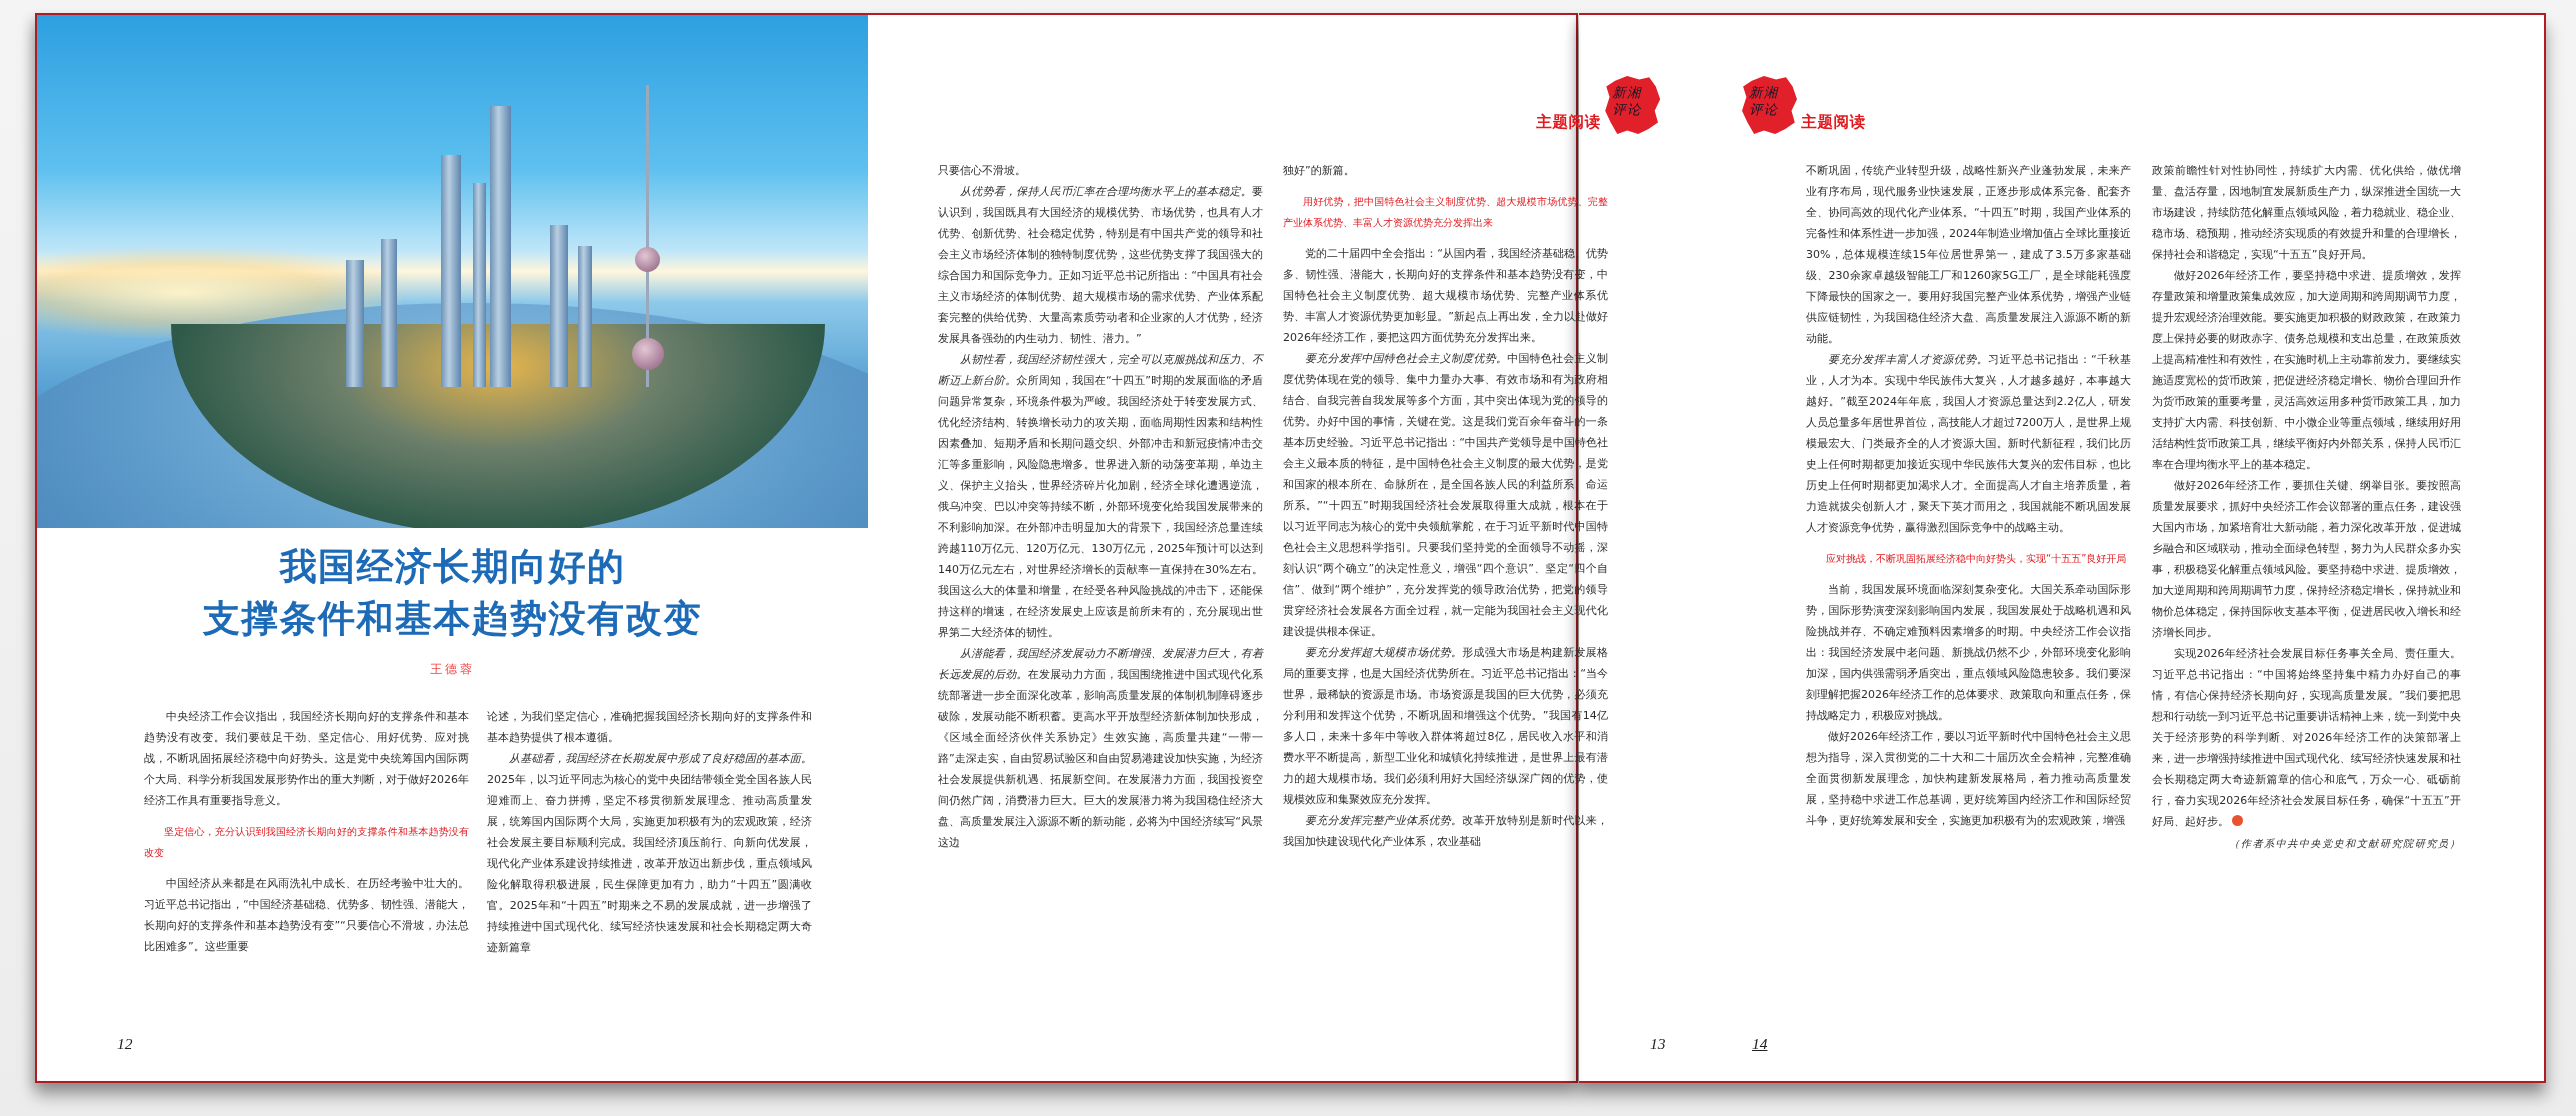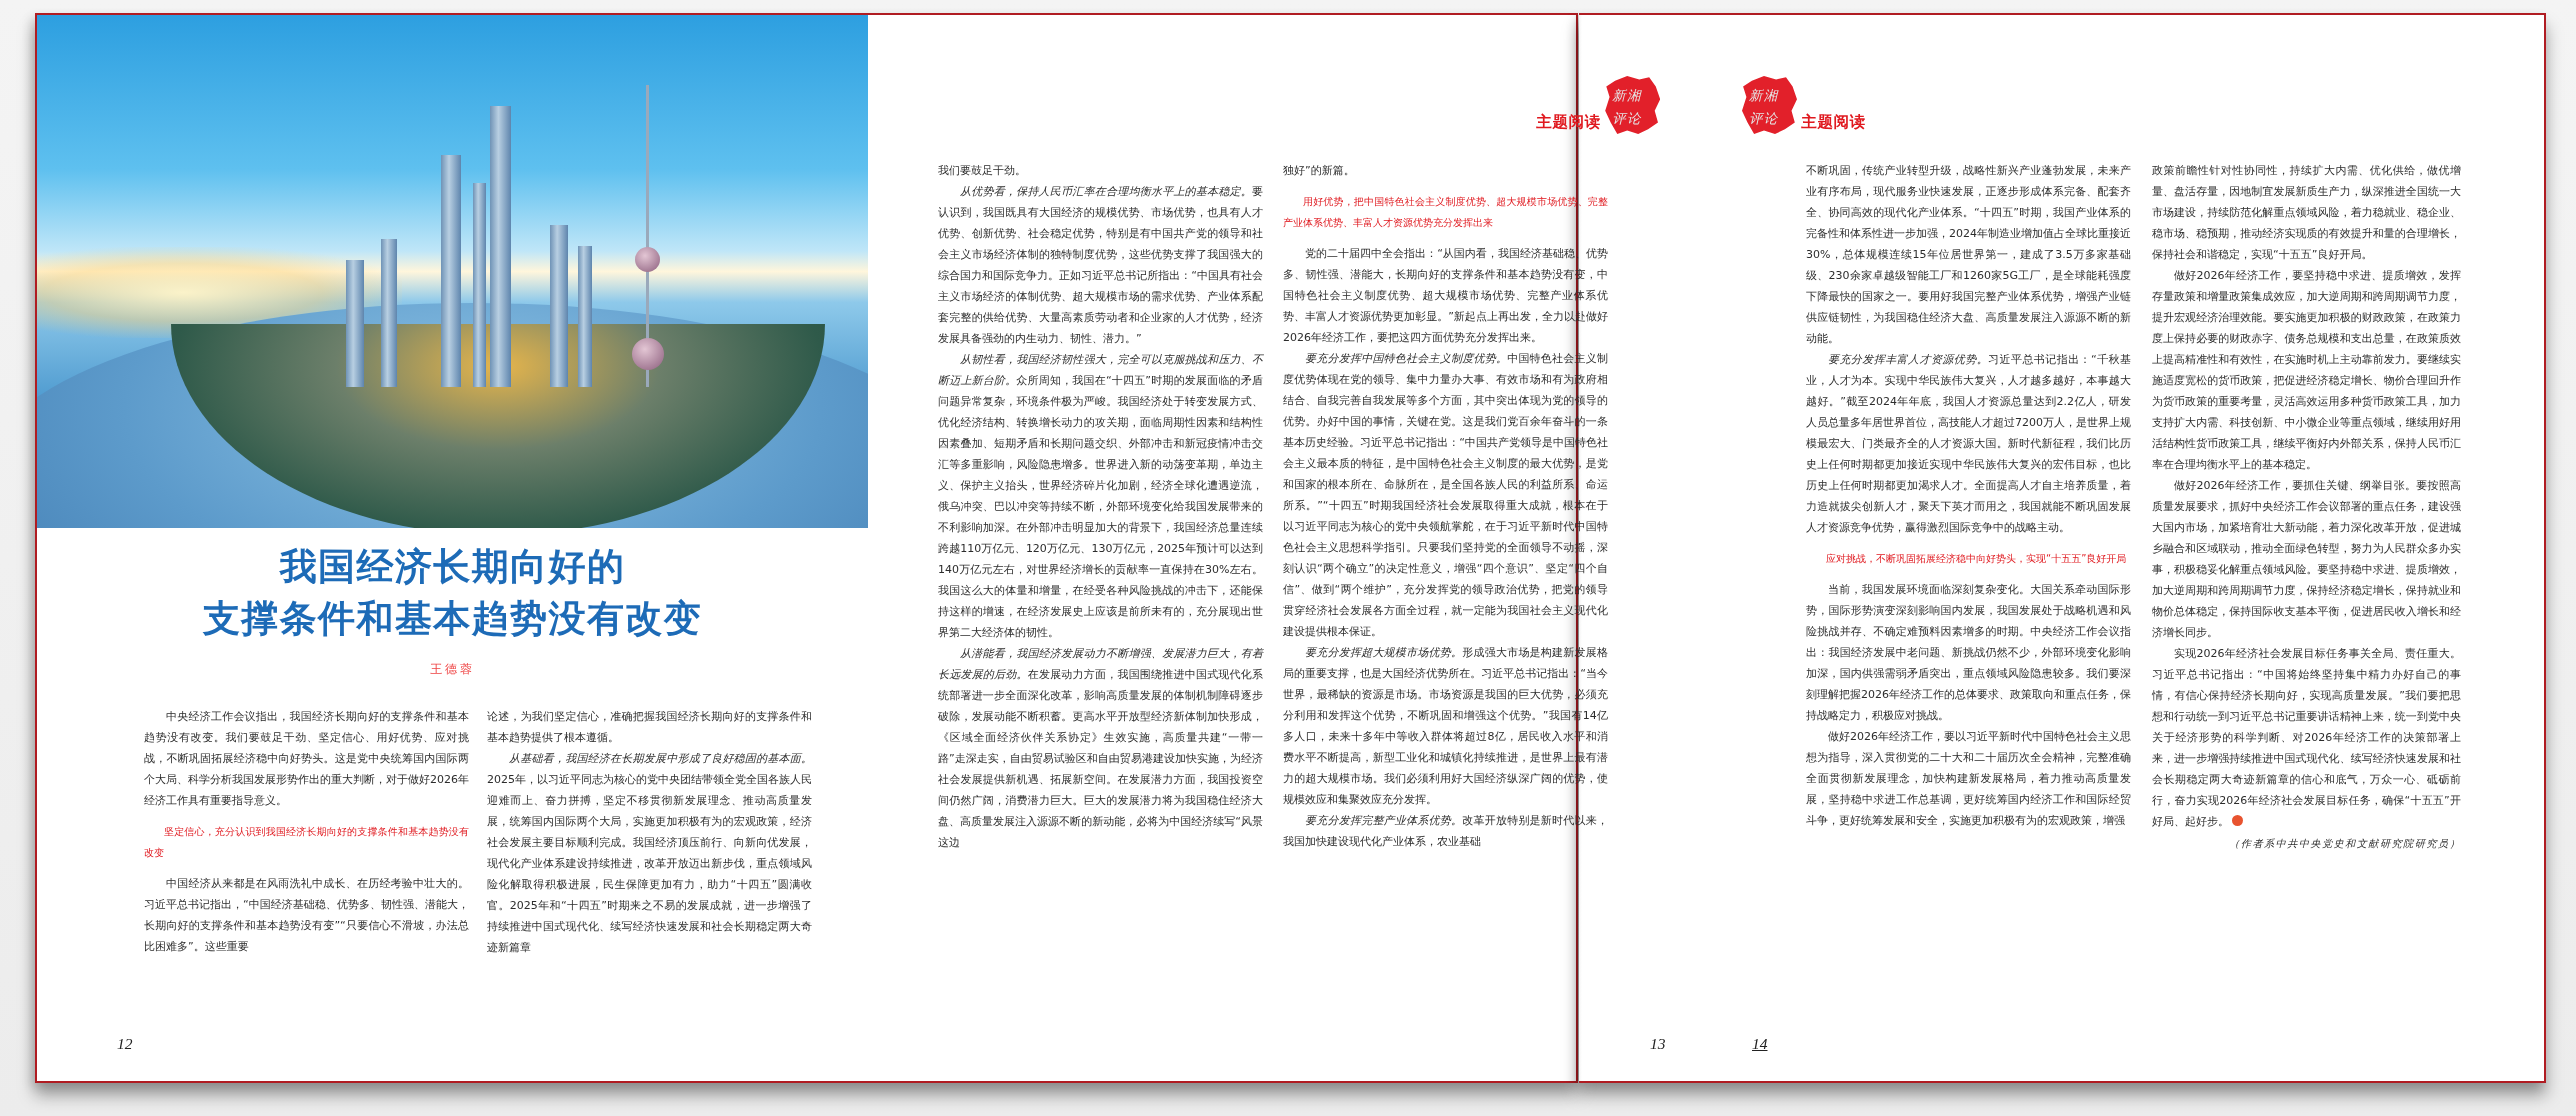--- a/index.html
+++ b/index.html
@@ -72,22 +72,22 @@
   .col-6 { left: 2152px; top: 160px; width: 309px; }
 
   
   .section-tag { position: absolute; display: flex; align-items: flex-end; }
   .seal {
     width: 55px; height: 58px; background: #e2202a;
     clip-path: polygon(18% 8%, 40% 0%, 62% 6%, 80% 2%, 92% 18%, 100% 40%, 90% 60%, 96% 80%, 78% 92%, 60% 100%, 40% 94%, 22% 100%, 10% 80%, 0% 60%, 8% 36%, 2% 18%);
     position: relative;
   }
   .seal span {
-    position: absolute; color: #e5e5e5; font-family: "DejaVu Serif", serif; font-style: italic;
-    font-size: 13.4px; line-height: 23px; left: 7px; top: 8.4px; width: 44px; letter-spacing: 1.4px;
+    position: absolute; color: #0f172a; font-family: "DejaVu Serif", serif; font-style: italic;
+    font-size: 13.4px; line-height: 17px; left: 7px; top: 8.4px; width: 44px; letter-spacing: 1.4px;
   }
   .tag-text { color: #e0191f; font-weight: bold; font-size: 15.5px; letter-spacing: 0.7px; margin: 0 4.2px 1.4px 4.2px; }
   .tag-left { left: 1532px; top: 76px; flex-direction: row; }
   .tag-right { left: 1742px; top: 76px; }
 
   .page-num { position: absolute; top: 1035px; font-family: "Liberation Serif", serif; font-style: italic; font-size: 15.5px; color: #222; }
 
   .end-mark {
     display: inline-block; width: 11.2px; height: 11.2px; border-radius: 50%;
     background: #e8532f; vertical-align: -1.4px; margin-left: 2.8px;
@@ -134,21 +134,21 @@
 </div>
 
 <div class="section-tag tag-left">
   <span class="tag-text">主题阅读</span>
   <div class="seal">
       <span>新湘评论</span>
     </div>
 </div>
 
 <div class="col col-3">
-  <p class="cont">我们要鼓足干劲。</p>
+  <p class="cont">只要信心不滑坡。</p>
   <p><span class="kai">从优势看，保持人民币汇率在合理均衡水平上的基本稳定。</span><span>要认识到，我国既具有大国经济的规模优势、市场优势，也具有人才优势、创新优势、社会稳定优势，特别是有中国共产党的领导和社会主义市场经济体制的独特制度优势，这些优势支撑了我国强大的综合国力和国际竞争力。正如习近平总书记所指出：“中国具有社会主义市场经济的体制优势、超大规模市场的需求优势、产业体系配套完整的供给优势、大量高素质劳动者和企业家的人才优势，经济发展具备强劲的内生动力、韧性、潜力。”</span></p>
   <p><span class="kai">从韧性看，我国经济韧性强大，完全可以克服挑战和压力、不断迈上新台阶。</span><span>众所周知，我国在“十四五”时期的发展面临的矛盾问题异常复杂，环境条件极为严峻。我国经济处于转变发展方式、优化经济结构、转换增长动力的攻关期，面临周期性因素和结构性因素叠加、短期矛盾和长期问题交织、外部冲击和新冠疫情冲击交汇等多重影响，风险隐患增多。世界进入新的动荡变革期，单边主义、保护主义抬头，世界经济碎片化加剧，经济全球化遭遇逆流，俄乌冲突、巴以冲突等持续不断，外部环境变化给我国发展带来的不利影响加深。在外部冲击明显加大的背景下，我国经济总量连续跨越110万亿元、120万亿元、130万亿元，2025年预计可以达到140万亿元左右，对世界经济增长的贡献率一直保持在30%左右。我国这么大的体量和增量，在经受各种风险挑战的冲击下，还能保持这样的增速，在经济发展史上应该是前所未有的，充分展现出世界第二大经济体的韧性。</span></p>
   <p><span class="kai">从潜能看，我国经济发展动力不断增强、发展潜力巨大，有着长远发展的后劲。</span><span>在发展动力方面，我国围绕推进中国式现代化系统部署进一步全面深化改革，影响高质量发展的体制机制障碍逐步破除，发展动能不断积蓄。更高水平开放型经济新体制加快形成，《区域全面经济伙伴关系协定》生效实施，高质量共建“一带一路”走深走实，自由贸易试验区和自由贸易港建设加快实施，为经济社会发展提供新机遇、拓展新空间。在发展潜力方面，我国投资空间仍然广阔，消费潜力巨大。巨大的发展潜力将为我国稳住经济大盘、高质量发展注入源源不断的新动能，必将为中国经济续写“风景这边</span></p>
 </div>
 <div class="col col-4">
   <p class="cont">独好”的新篇。</p>
   <h3>用好优势，把中国特色社会主义制度优势、超大规模市场优势、完整产业体系优势、丰富人才资源优势充分发挥出来</h3>
   <p>党的二十届四中全会指出：“从国内看，我国经济基础稳、优势多、韧性强、潜能大，长期向好的支撑条件和基本趋势没有变，中国特色社会主义制度优势、超大规模市场优势、完整产业体系优势、丰富人才资源优势更加彰显。”新起点上再出发，全力以赴做好2026年经济工作，要把这四方面优势充分发挥出来。</p>
   <p><span class="kai">要充分发挥中国特色社会主义制度优势。</span><span>中国特色社会主义制度优势体现在党的领导、集中力量办大事、有效市场和有为政府相结合、自我完善自我发展等多个方面，其中突出体现为党的领导的优势。办好中国的事情，关键在党。这是我们党百余年奋斗的一条基本历史经验。习近平总书记指出：“中国共产党领导是中国特色社会主义最本质的特征，是中国特色社会主义制度的最大优势，是党和国家的根本所在、命脉所在，是全国各族人民的利益所系、命运所系。”“十四五”时期我国经济社会发展取得重大成就，根本在于以习近平同志为核心的党中央领航掌舵，在于习近平新时代中国特色社会主义思想科学指引。只要我们坚持党的全面领导不动摇，深刻认识“两个确立”的决定性意义，增强“四个意识”、坚定“四个自信”、做到“两个维护”，充分发挥党的领导政治优势，把党的领导贯穿经济社会发展各方面全过程，就一定能为我国社会主义现代化建设提供根本保证。</span></p>
   <p><span class="kai">要充分发挥超大规模市场优势。</span><span>形成强大市场是构建新发展格局的重要支撑，也是大国经济优势所在。习近平总书记指出：“当今世界，最稀缺的资源是市场。市场资源是我国的巨大优势，必须充分利用和发挥这个优势，不断巩固和增强这个优势。”我国有14亿多人口，未来十多年中等收入群体将超过8亿，居民收入水平和消费水平不断提高，新型工业化和城镇化持续推进，是世界上最有潜力的超大规模市场。我们必须利用好大国经济纵深广阔的优势，使规模效应和集聚效应充分发挥。</span></p>

